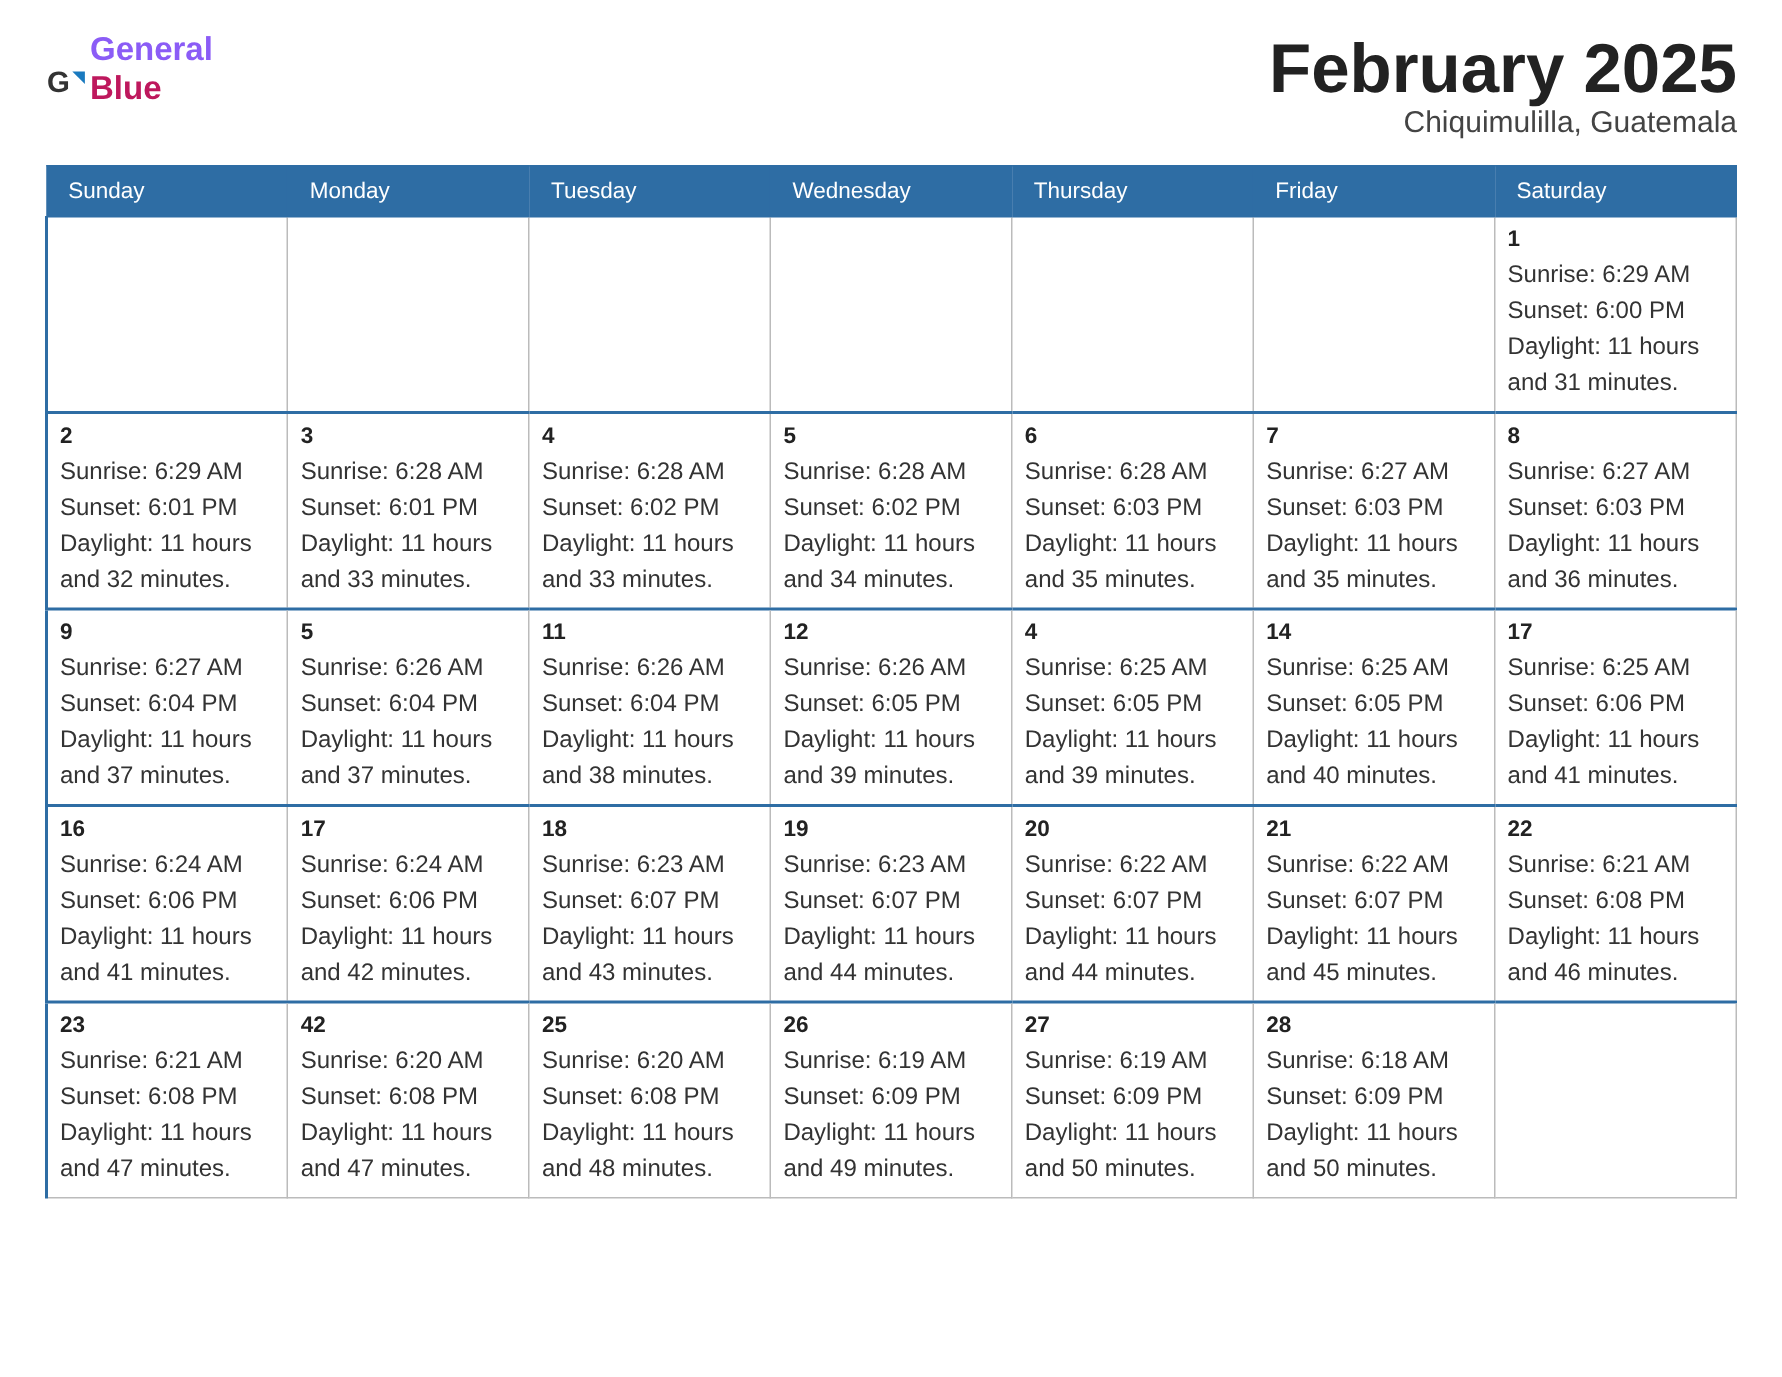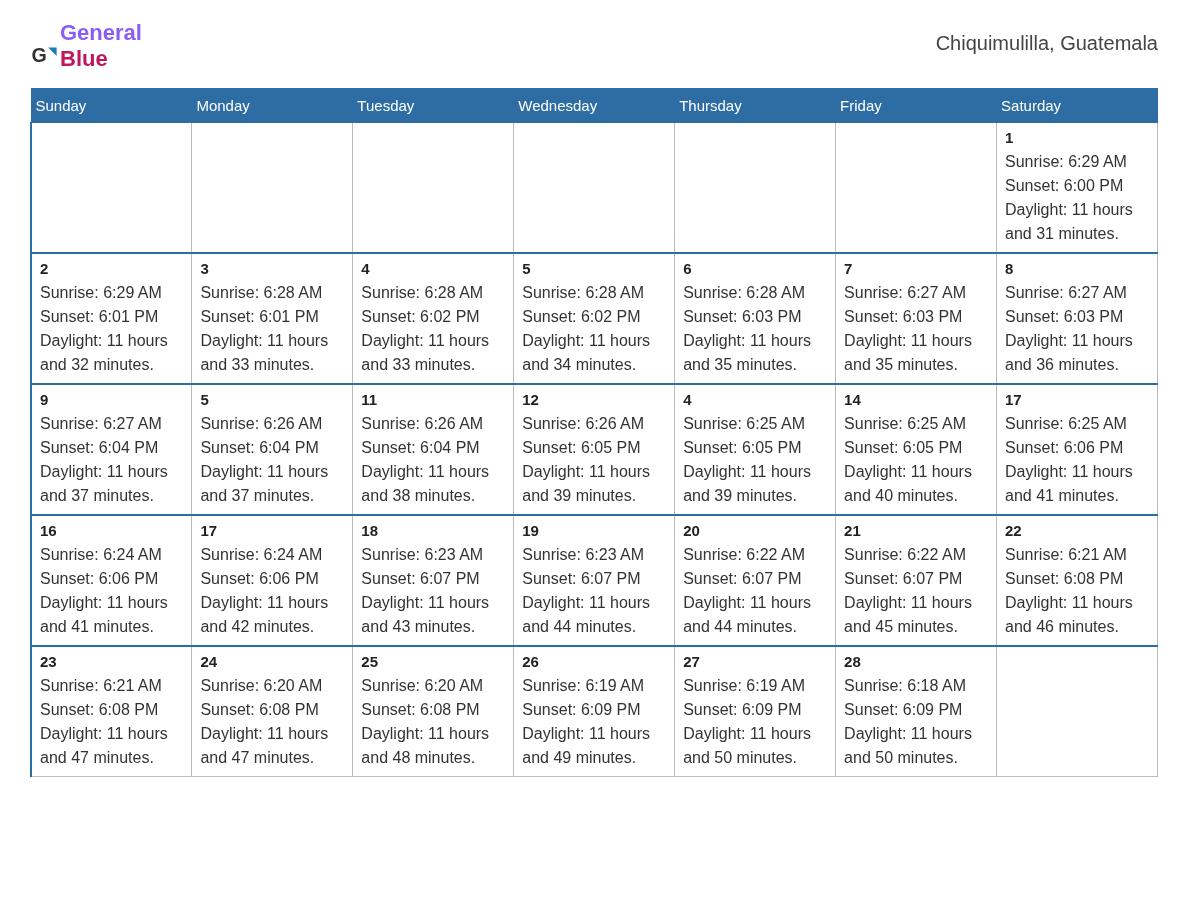--- a/index.html
+++ b/index.html
@@ -37,32 +37,32 @@
     }
     .month-title {
       font-size: 46px;
       font-weight: bold;
       color: #222;
       line-height: 1.1;
     }
     .location-title {
       font-size: 20px;
       color: #444;
-      margin-top: 12px;
+      margin-top: 0;
     }
     .calendar-table {
       width: 100%;
       border-collapse: collapse;
       table-layout: fixed;
     }
     .calendar-table th {
       background-color: #2e6da4;
       color: #fff;
       text-align: left;
-      padding: 8px 4px;
+      padding: 8px 14px;
       font-size: 15px;
       font-weight: normal;
       border: 1px solid #2e6da4;
     }
     .calendar-table td {
       vertical-align: top;
       border: 1px solid #bbb;
       padding: 6px 8px;
       height: 110px;
       background: #fff;
@@ -96,20 +96,21 @@
     <svg class="logo-icon" viewBox="0 0 40 40" xmlns="http://www.w3.org/2000/svg">
       <text x="2" y="28" font-size="28" font-weight="bold" fill="#333" font-family="Arial">G</text>
       <polygon points="26,8 38,8 38,20" fill="#1a7abf"></polygon>
     </svg>
     <div>
       <span class="logo-general">General</span><br>
       <span class="logo-blue">Blue</span>
     </div>
   </div>
   <div class="title-block">
+    <div class="month-title">February 2025</div>
     <div class="location-title">Chiquimulilla, Guatemala</div>
   </div>
 </div>
 
 <table class="calendar-table">
   <thead>
     <tr>
     <th>Sunday</th>
         <th>Monday</th>
         <th>Tuesday</th>
@@ -267,21 +268,21 @@
         </td>
       </tr>
       <tr class="row-separator">
         <td>
           <div class="day-number">23</div>
           <div class="day-info" style="white-space: pre-line;">Sunrise: 6:21 AM
 Sunset: 6:08 PM
 Daylight: 11 hours and 47 minutes.</div>
         </td>
         <td>
-          <div class="day-number">24</div>
+          <div class="day-number">42</div>
           <div class="day-info" style="white-space: pre-line;">Sunrise: 6:20 AM
 Sunset: 6:08 PM
 Daylight: 11 hours and 47 minutes.</div>
         </td>
         <td>
           <div class="day-number">25</div>
           <div class="day-info" style="white-space: pre-line;">Sunrise: 6:20 AM
 Sunset: 6:08 PM
 Daylight: 11 hours and 48 minutes.</div>
         </td>

